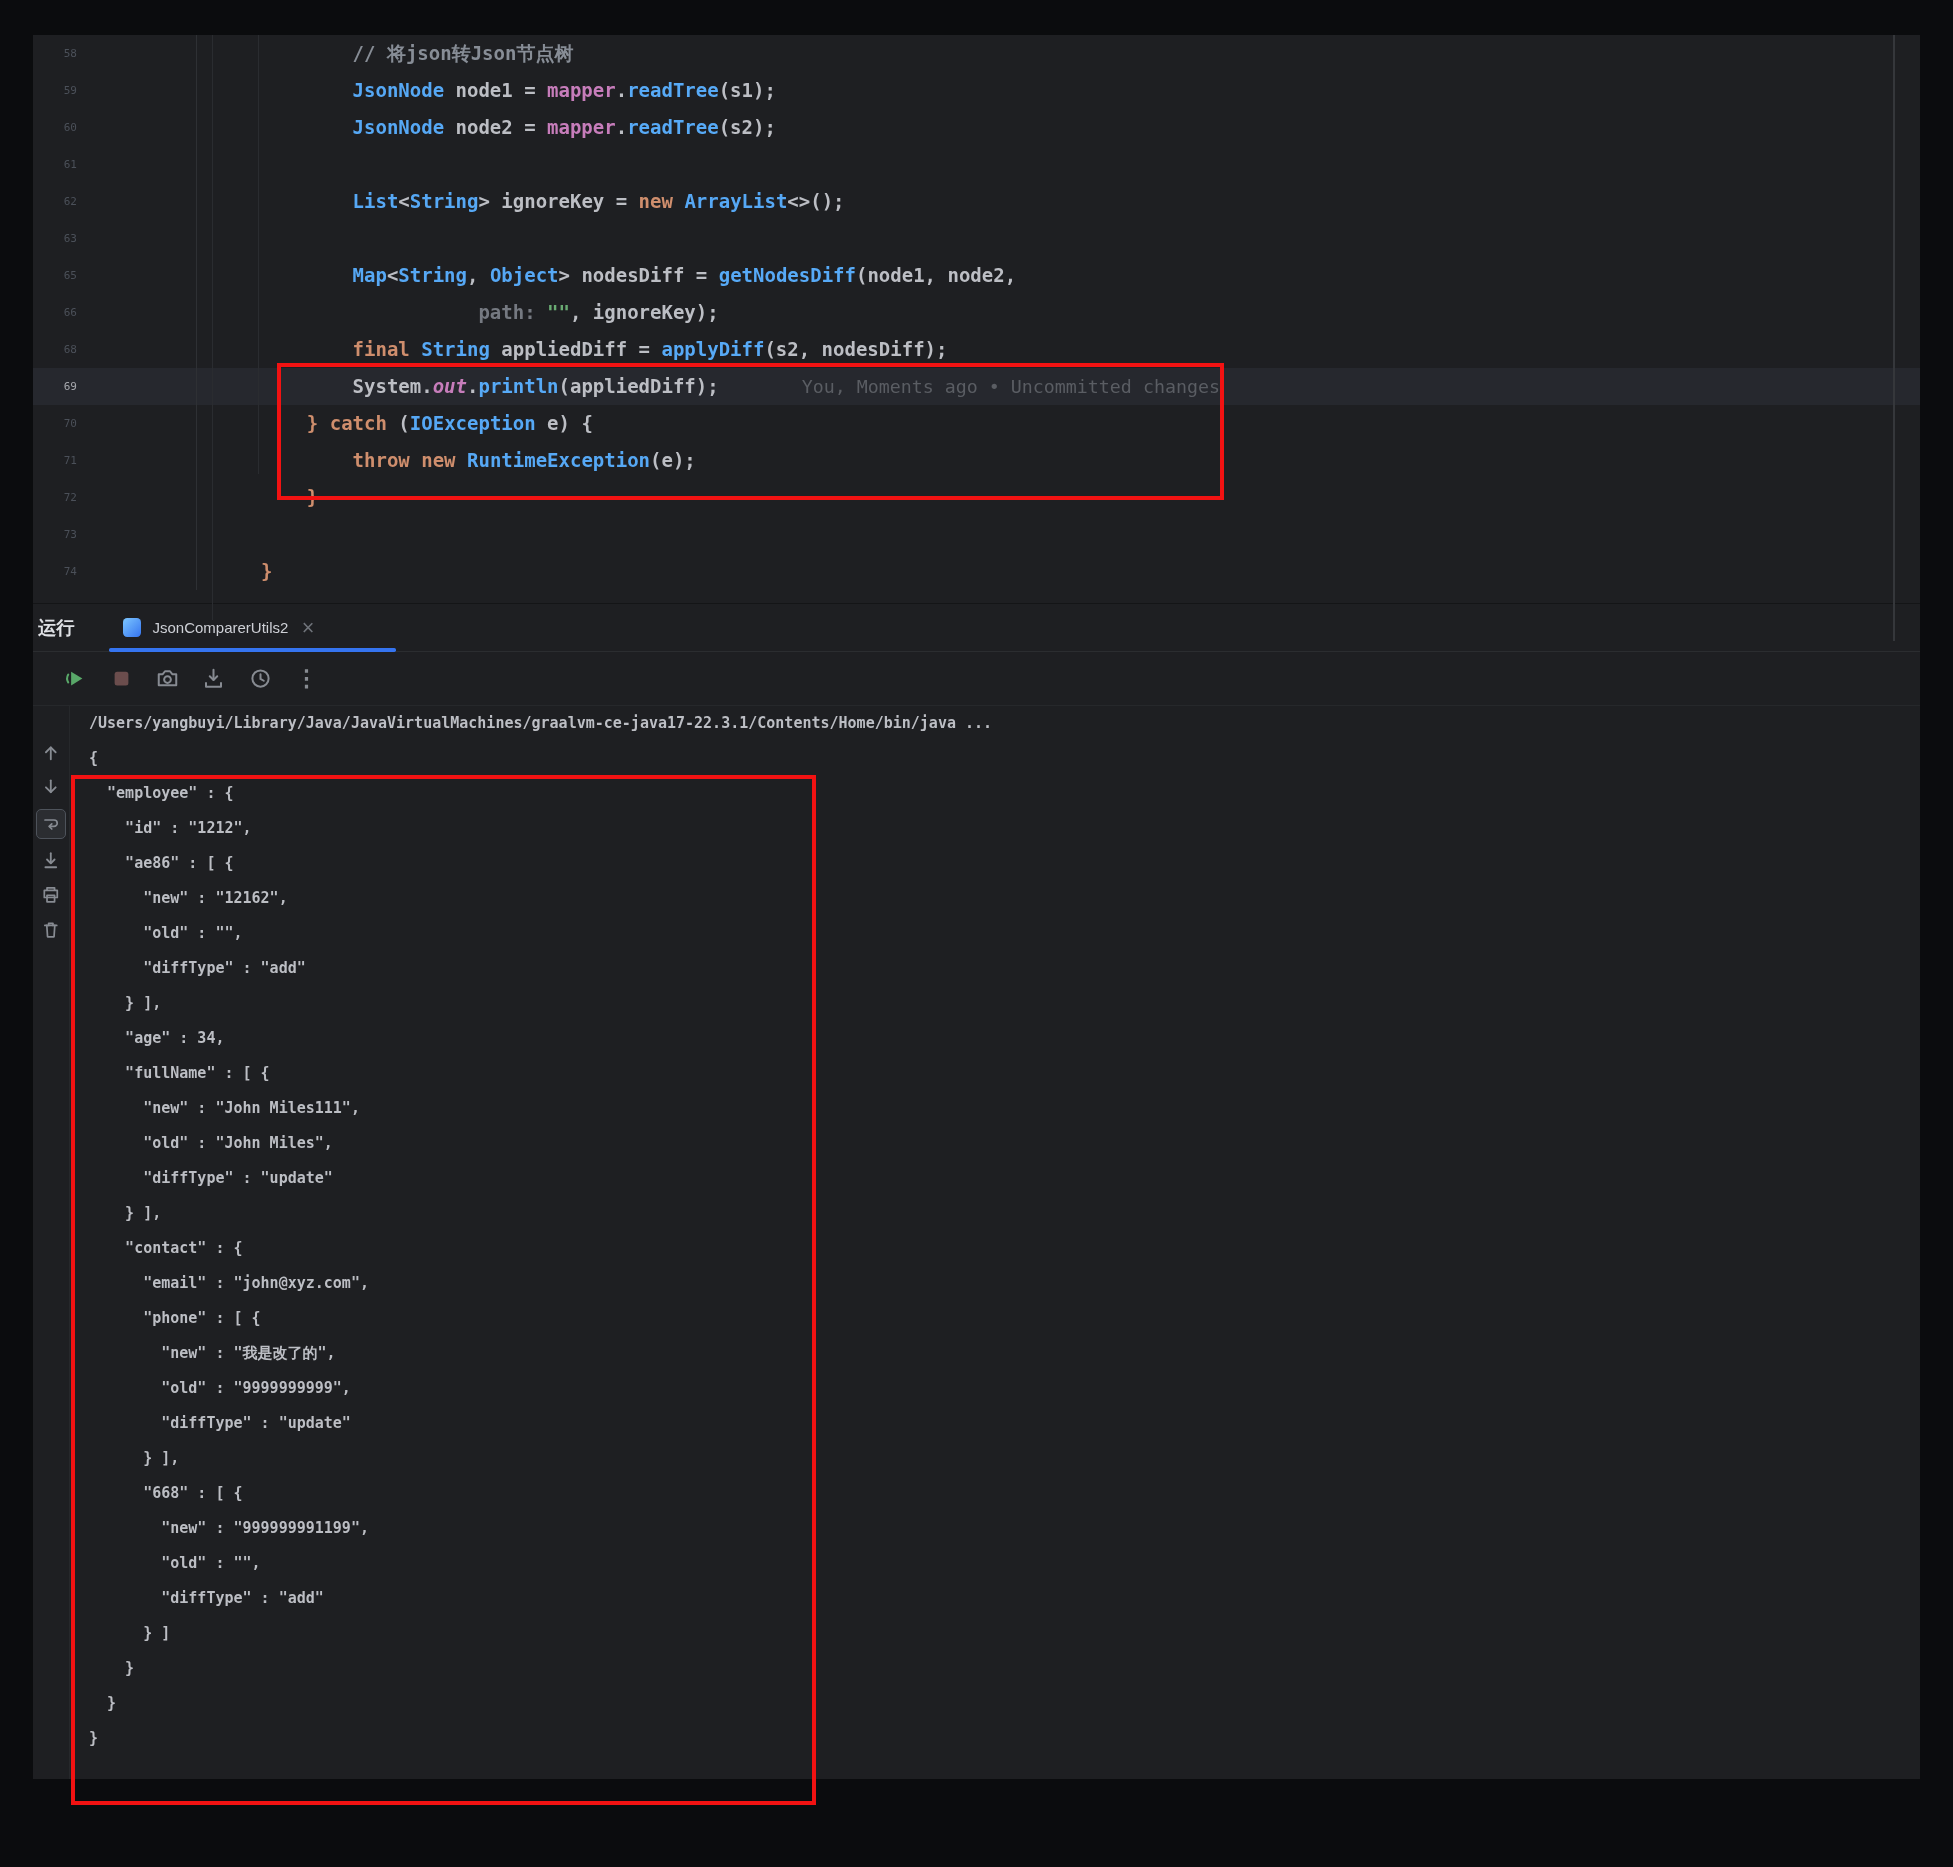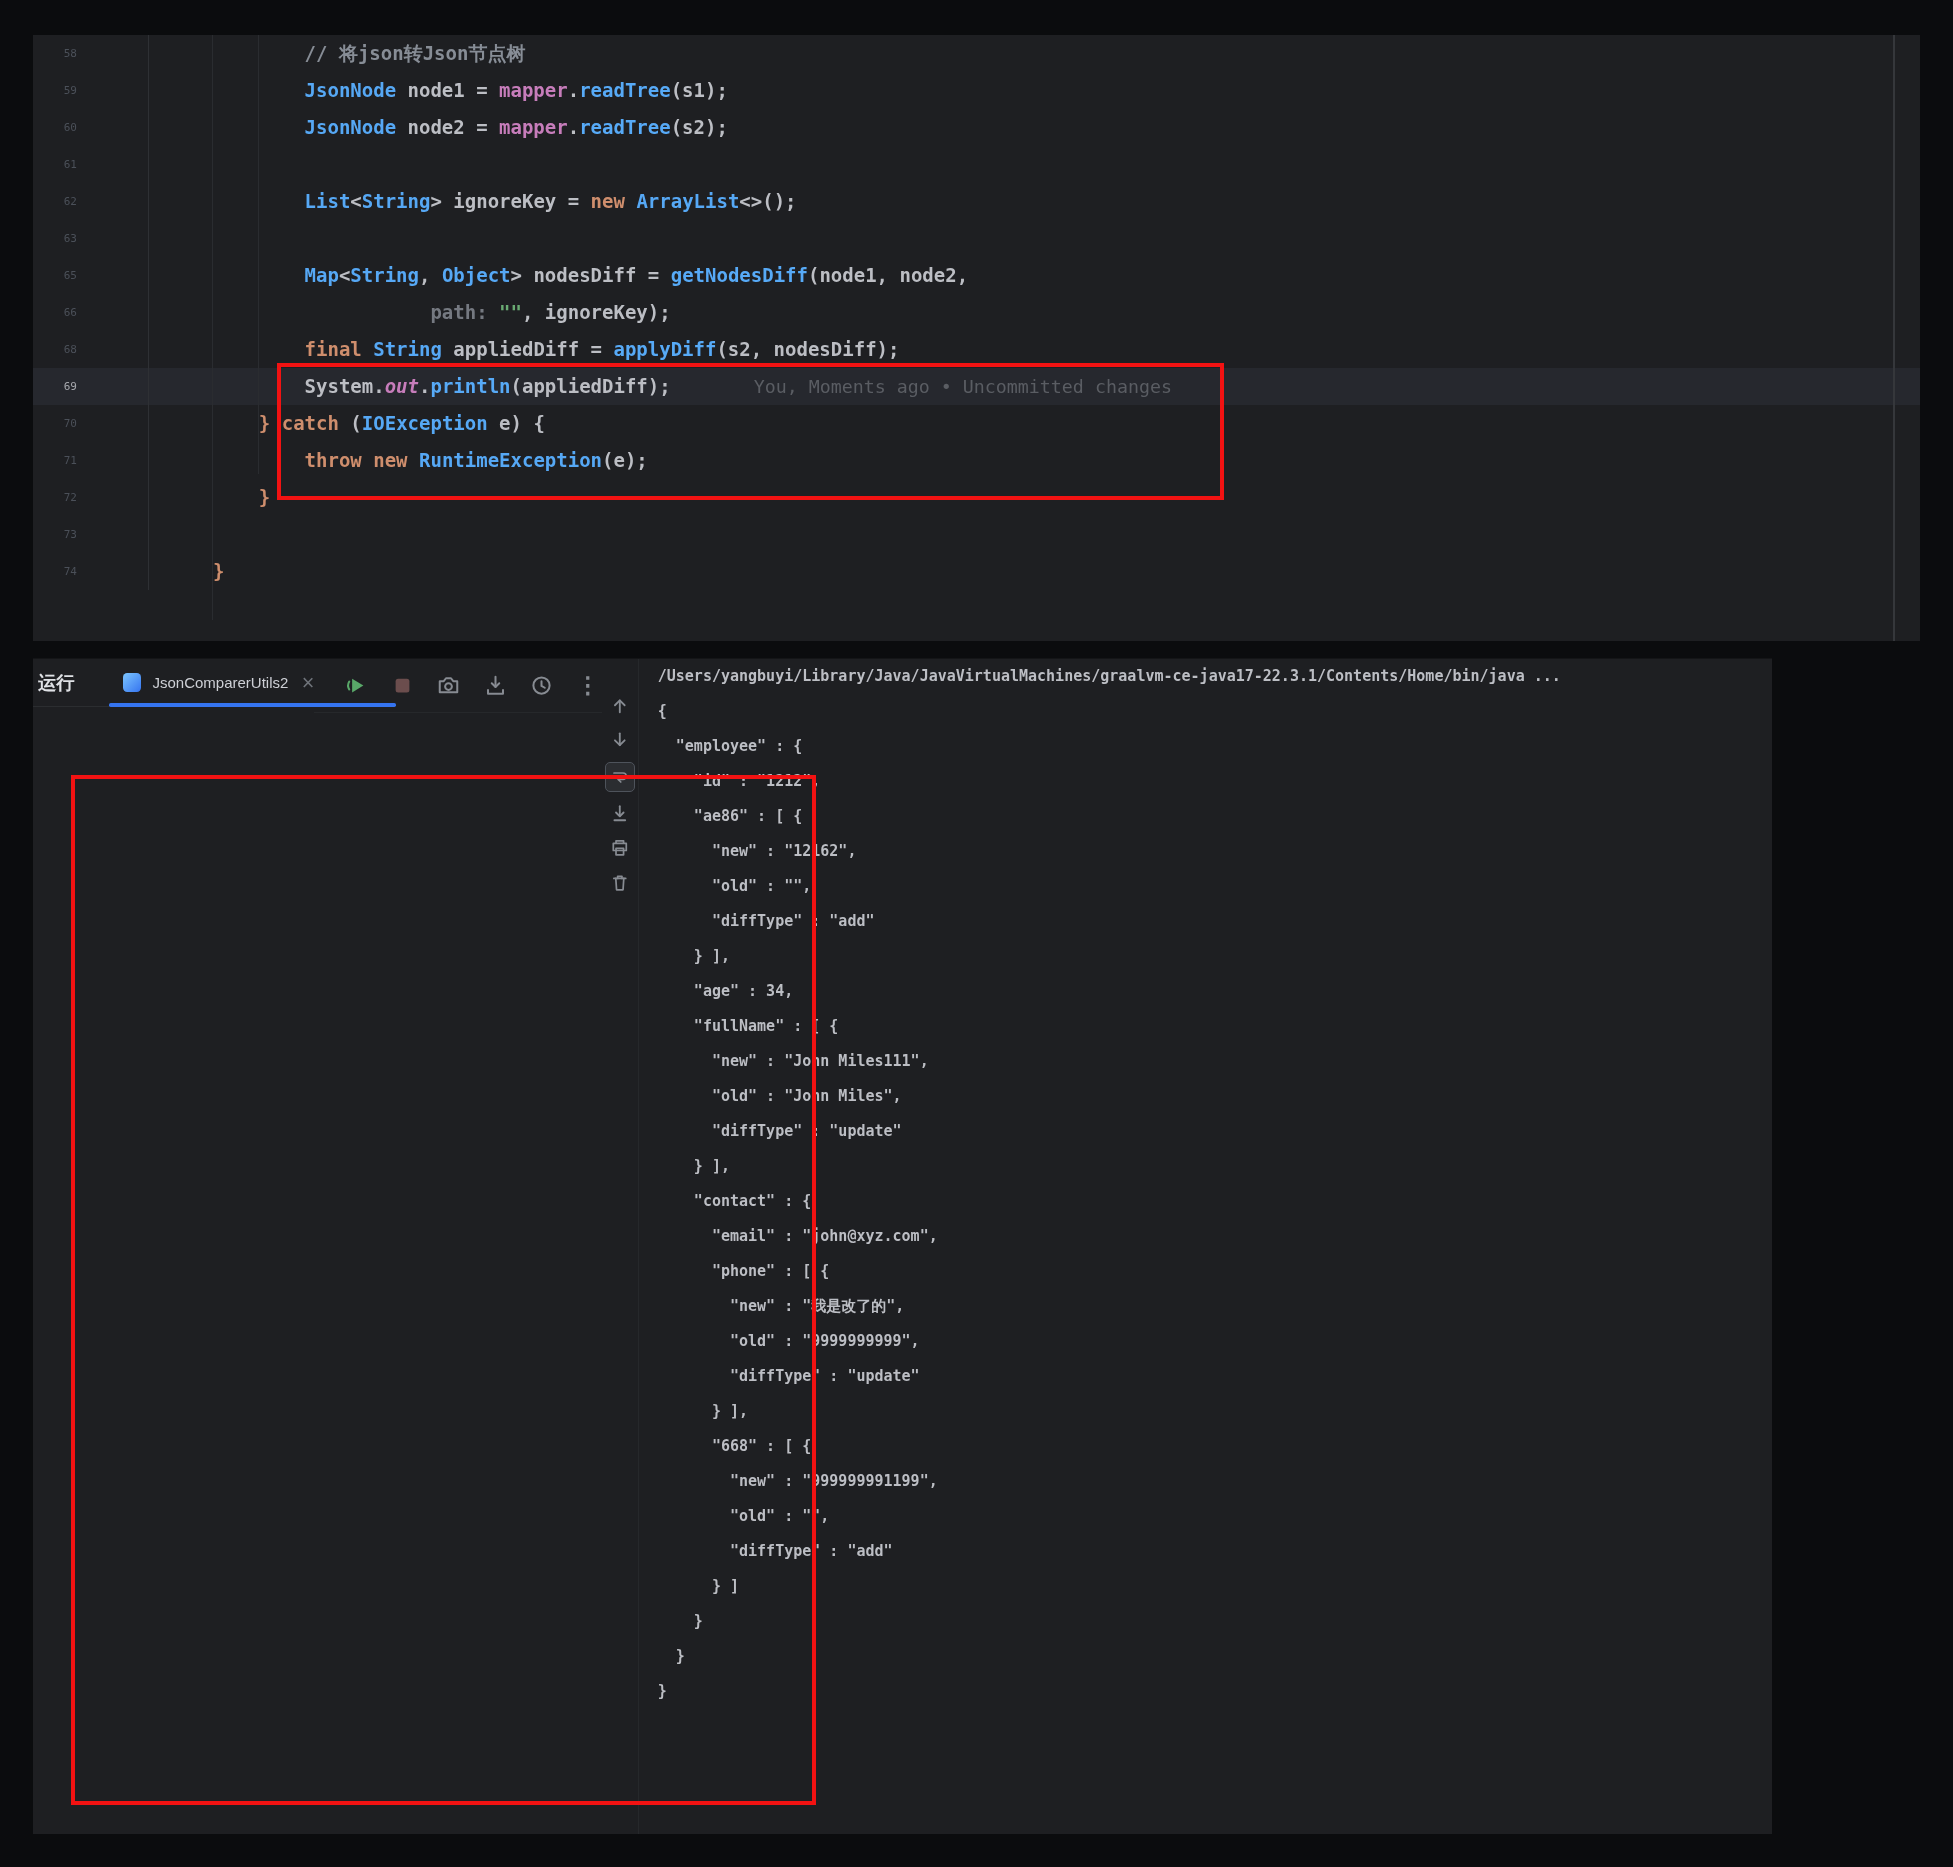--- a/index.html
+++ b/index.html
@@ -7,40 +7,40 @@
           font-family:"Liberation Sans",sans-serif;}
 
   
   .editor{position:absolute;left:33px;top:35px;width:1887px;height:606px;background:#1E1F22;overflow:hidden;}
   .code-line{display:flex;height:37px;line-height:37px;font-family:"DejaVu Sans Mono",monospace;
              font-size:19px;font-weight:700;position:relative;z-index:1;}
   .code-line.current{background:#26282E;}
   .ln{flex:none;width:115px;padding-right:71px;box-sizing:border-box;text-align:right;color:#4B5059;
       font-size:11px;font-weight:400;}
   .code-line.current .ln{color:#A6A8AD;}
-  .code{flex:1;border-left:0.8px solid #2E3034;padding-left:18.3px;white-space:pre;color:#BCBEC4;}
+  .code{flex:1;border-left:0.8px solid #2E3034;padding-left:18.3px;white-space:pre;color:#BCBEC4;margin-left:48px;}
   .tk-pl{color:#BCBEC4}
   .tk-cm{color:#878D96}
   .tk-ty{color:#56A8F5}
   .tk-mt{color:#57AAF7}
   .tk-kw{color:#CF8E6D}
   .tk-fd{color:#C77DBB}
   .tk-fdi{color:#C77DBB;font-style:italic}
   .tk-st{color:#6AAB73}
   .tk-hint{color:#757981}
   .tk-br{color:#CF8E6D}
   .blame{color:#5A5D63;font-weight:400;font-size:18.3px;margin-left:83px;text-align:right;}
   .guide{position:absolute;width:0.8px;background:#2A2C30;z-index:2;}
   .g1{left:179px;top:0;height:585px;}
   .g2{left:225px;top:0;height:439px;}
   .vline{position:absolute;right:25px;top:0;bottom:0;width:1.7px;background:#35373B;z-index:3;}
 
   
-  .toolwin{position:absolute;left:33px;top:658px;width:1739px;height:1176px;background:#1E1F22;
-           border-top:0.8px solid #141517;display:flex;flex-direction:row;box-sizing:border-box;}
+  .toolwin{position:absolute;left:33px;top:603px;width:1887px;height:1176px;background:#1E1F22;
+           border-top:0.8px solid #141517;display:flex;flex-direction:column;box-sizing:border-box;}
   .tw-header{height:47px;flex:none;display:flex;align-items:center;border-bottom:0.8px solid #2B2D30;position:relative;}
   .tw-title{margin-left:5px;color:#DFE1E5;font-weight:700;font-size:18.3px;}
   .tab{display:flex;align-items:center;margin-left:48px;height:100%;}
   .tab-icon{width:18.3px;height:18.3px;border-radius:4.2px;background:linear-gradient(135deg,#7CC6FF 0%,#3574F0 100%);display:inline-block;}
   .tab-label{margin-left:11.6px;color:#CED0D6;font-size:15px;}
   .tab-close{margin-left:13.3px;color:#6F737A;font-size:21.6px;line-height:21.6px;cursor:default;}
   .tab-underline{position:absolute;left:76px;bottom:-0.8px;width:287px;height:4.2px;border-radius:1.7px;}
 
   .tw-toolbar{height:53px;flex:none;display:flex;align-items:center;gap:18.3px;padding-left:28px;border-bottom:0.8px solid #26282B;}
   .tbtn{width:28px;height:28px;background:none;border:none;padding:0;display:flex;align-items:center;justify-content:center;}

